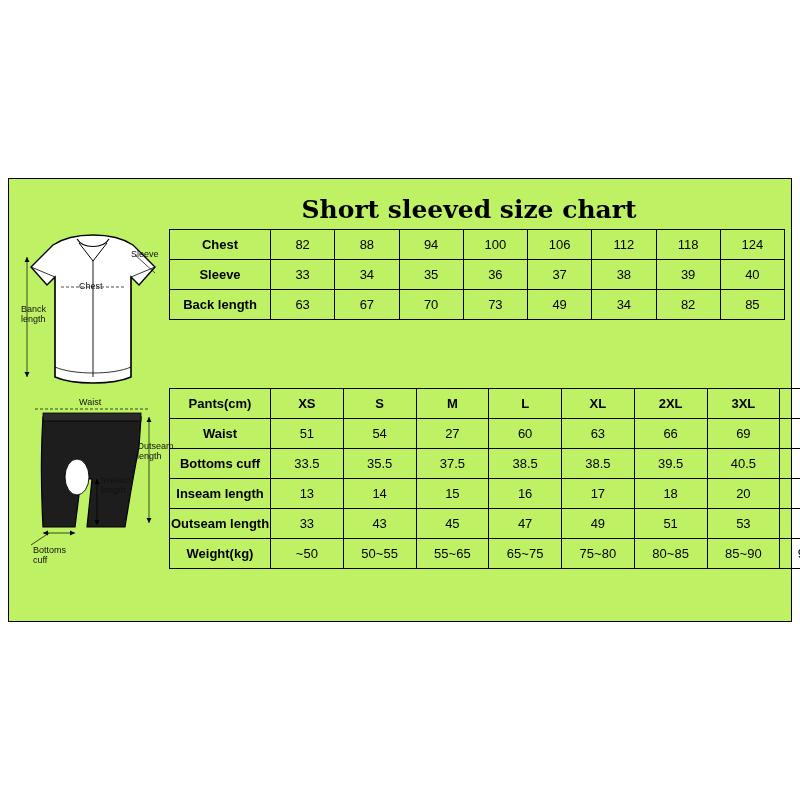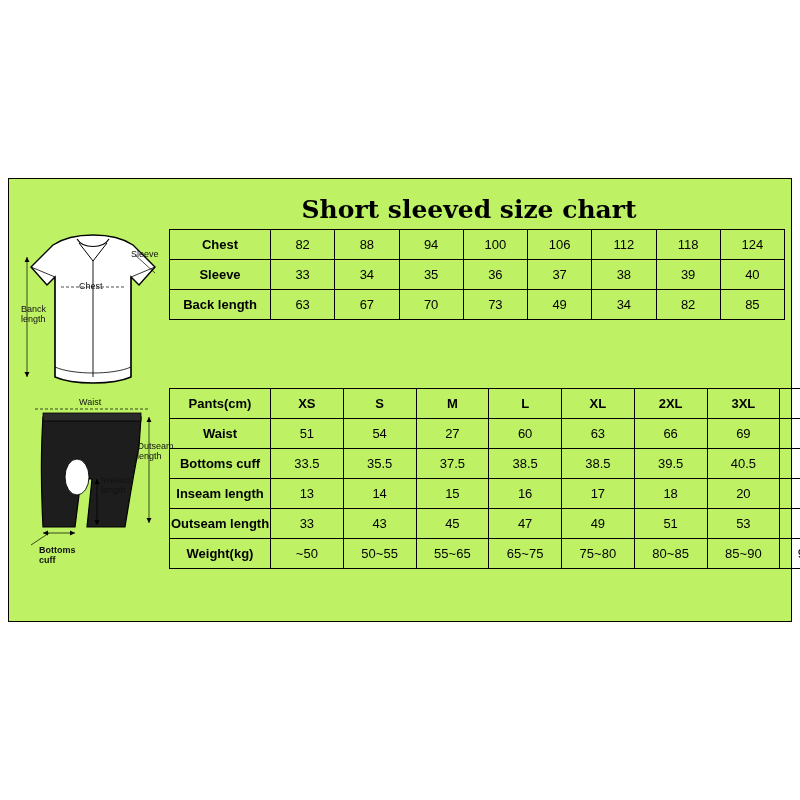--- a/index.html
+++ b/index.html
@@ -148,21 +148,21 @@
 
     <div class="ilabel" style="left:118px; top:22px;">Sleeve</div>
     <div class="ilabel" style="left:66px; top:54px;">Chest</div>
     <div class="ilabel" style="left:8px; top:77px; white-space:pre;">Banck
 length</div>
     <div class="ilabel" style="left:66px; top:170px;">Waist</div>
     <div class="ilabel" style="left:124px; top:214px; white-space:pre;">Outseam
 length</div>
     <div class="ilabel" style="left:88px; top:248px; white-space:pre;">Inseam
 length</div>
-    <div class="ilabel" style="left:26px; top:318px; white-space:pre;font-weight:bold;">Bottoms
+    <div class="ilabel" style="left:20px; top:318px; white-space:pre;">Bottoms
 cuff</div>
   </div>
 
   <table class="tbl" id="tbl-jersey">
     <tbody>
         <tr>
           <td class="rowhead">Chest</td>
           <td>82</td>
           <td>88</td>
           <td>94</td>

